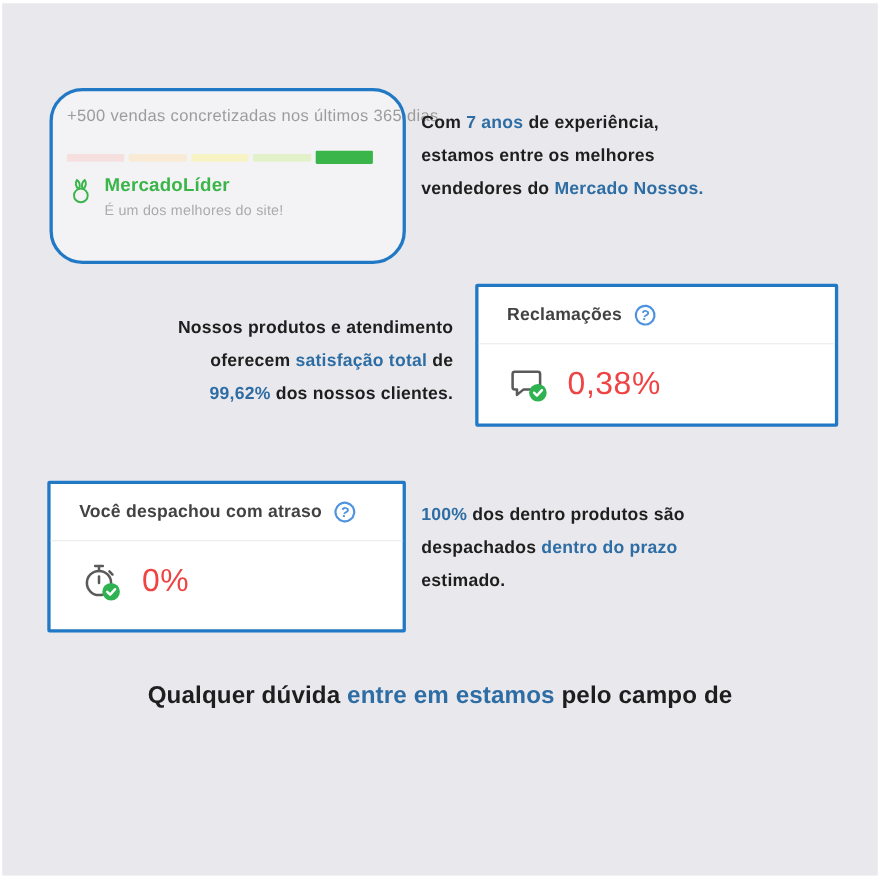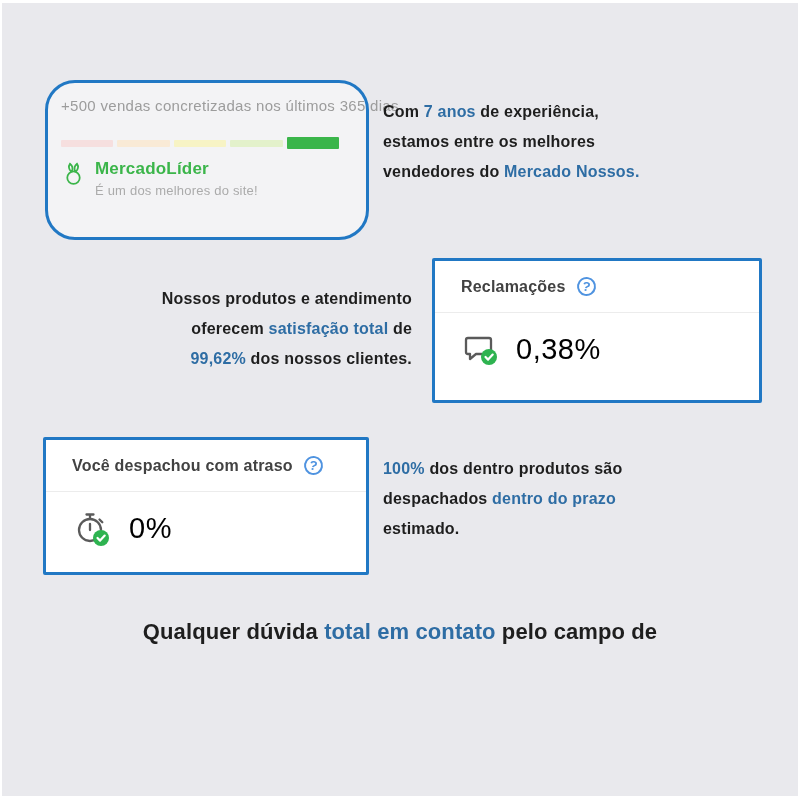--- a/index.html
+++ b/index.html
@@ -39,21 +39,21 @@
     display:flex;align-items:center;padding:0 14px 0 26px;gap:11px;}
   .metric-title{font-size:16px;font-weight:bold;color:#424242;letter-spacing:.2px;white-space:nowrap;}
   .help-badge{
     flex:0 0 auto;width:19px;height:19px;box-sizing:border-box;
     border:2px solid #4f93e0;border-radius:50%;
     color:#4f93e0;font-size:13px;font-weight:bold;
     display:inline-flex;align-items:center;justify-content:center;
     transform:rotate(10deg);cursor:pointer;
   }
   .metric-body{display:flex;align-items:center;padding-left:26px;gap:15px;height:72px;}
-  .metric-value{font-size:29px;color:#000000;letter-spacing:.5px;}
+  .metric-value{font-size:29px;color:#ef4444;letter-spacing:.5px;}
 
   .footer-text{
     position:absolute;left:0;right:0;top:616px;
     text-align:center;
     font-size:22px;font-weight:bold;color:#1e1e1e;
     line-height:31px;letter-spacing:.1px;
   }
   svg{display:block;}
 </style>
 </head>
@@ -82,21 +82,21 @@
       <div class="leader-label">MercadoLíder</div>
       <div class="leader-sub">É um dos melhores do site!</div>
     </div>
   </div>
 </div>
 
 <div class="big-text" style="left:383px;top:97px;width:372px;"><span>Com </span><span class="accent">7 anos</span><span> de experiência,</span><br><span>estamos entre os melhores</span><br><span>vendedores do </span><span class="accent">Mercado Nossos.</span></div>
 
 <div class="big-text" style="left:20px;top:284px;width:392px;text-align:right;"><span>Nossos produtos e atendimento</span><br><span>oferecem </span><span class="accent">satisfação total</span><span> de</span><br><span></span><span class="accent">99,62%</span><span> dos nossos clientes.</span></div>
 
-<div class="card metric-card" style="left:432px;top:258px;width:330px;height:145px;">
+<div class="card metric-card" style="left:432px;top:258px;width:330px;height:130px;">
   <div class="metric-head">
     <span class="metric-title">Reclamações</span>
     <span class="help-badge">?</span>
   </div>
   <div class="metric-body">
     <span>
       <svg width="40" height="40" viewBox="0 0 40 40">
         <path d="M7 9 h21 a2 2 0 0 1 2 2 v12 a2 2 0 0 1 -2 2 h-13 l-6 5 v-5 h-2 a2 2 0 0 1 -2 -2 v-12 a2 2 0 0 1 2 -2 z" fill="none" stroke="#5a5a5a" stroke-width="2.3" stroke-linejoin="round"></path>
         <circle cx="28" cy="28" r="8" fill="#2eb350"></circle>
         <path d="M24.5 28 l2.6 2.6 l4.6 -5" stroke="#ffffff" stroke-width="2.2" fill="none" stroke-linecap="round" stroke-linejoin="round"></path>
@@ -121,13 +121,13 @@
         <circle cx="29" cy="31" r="8" fill="#2eb350"></circle>
         <path d="M25.5 31 l2.6 2.6 l4.6 -5" stroke="#ffffff" stroke-width="2.2" fill="none" stroke-linecap="round" stroke-linejoin="round"></path>
       </svg>
     </span>
     <span class="metric-value">0%</span>
   </div>
 </div>
 
 <div class="big-text" style="left:383px;top:454px;width:384px;"><span class="accent">100%</span><span> dos dentro produtos são</span><br><span>despachados </span><span class="accent">dentro do prazo</span><span></span><br><span>estimado.</span></div>
 
-<div class="footer-text"><span>Qualquer dúvida </span><span class="accent">total em contato</span><span> pelo campo de</span><br></div>
+<div class="footer-text"><span>Qualquer dúvida </span><span class="accent">entre em estamos</span><span> pelo campo de</span><br></div>
 
 </body></html>

